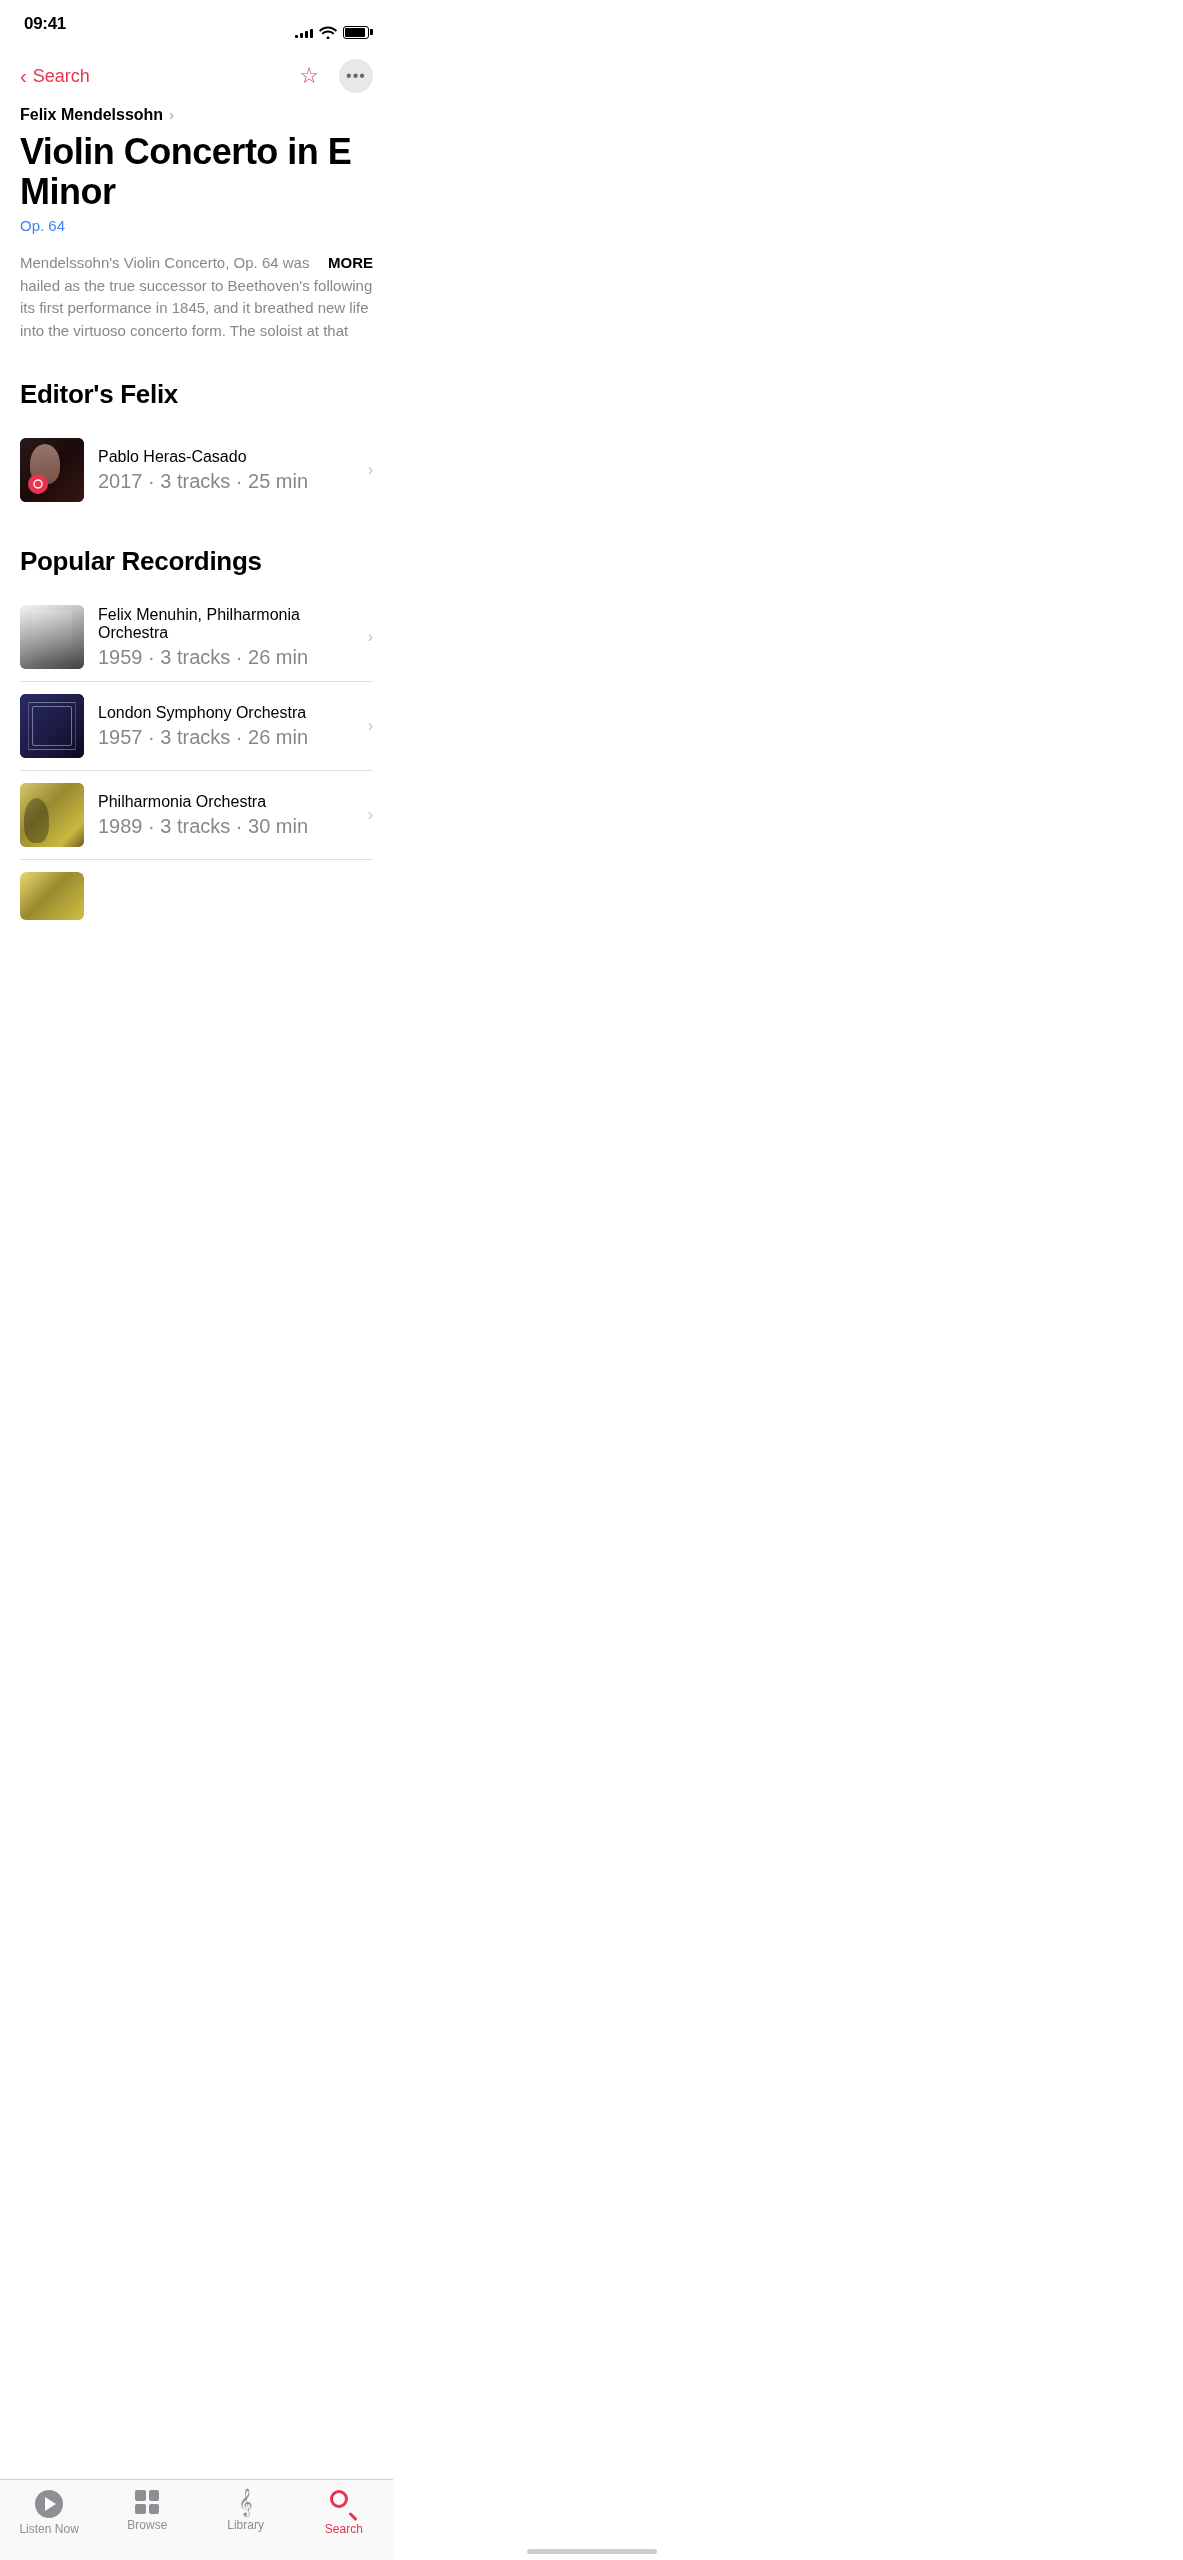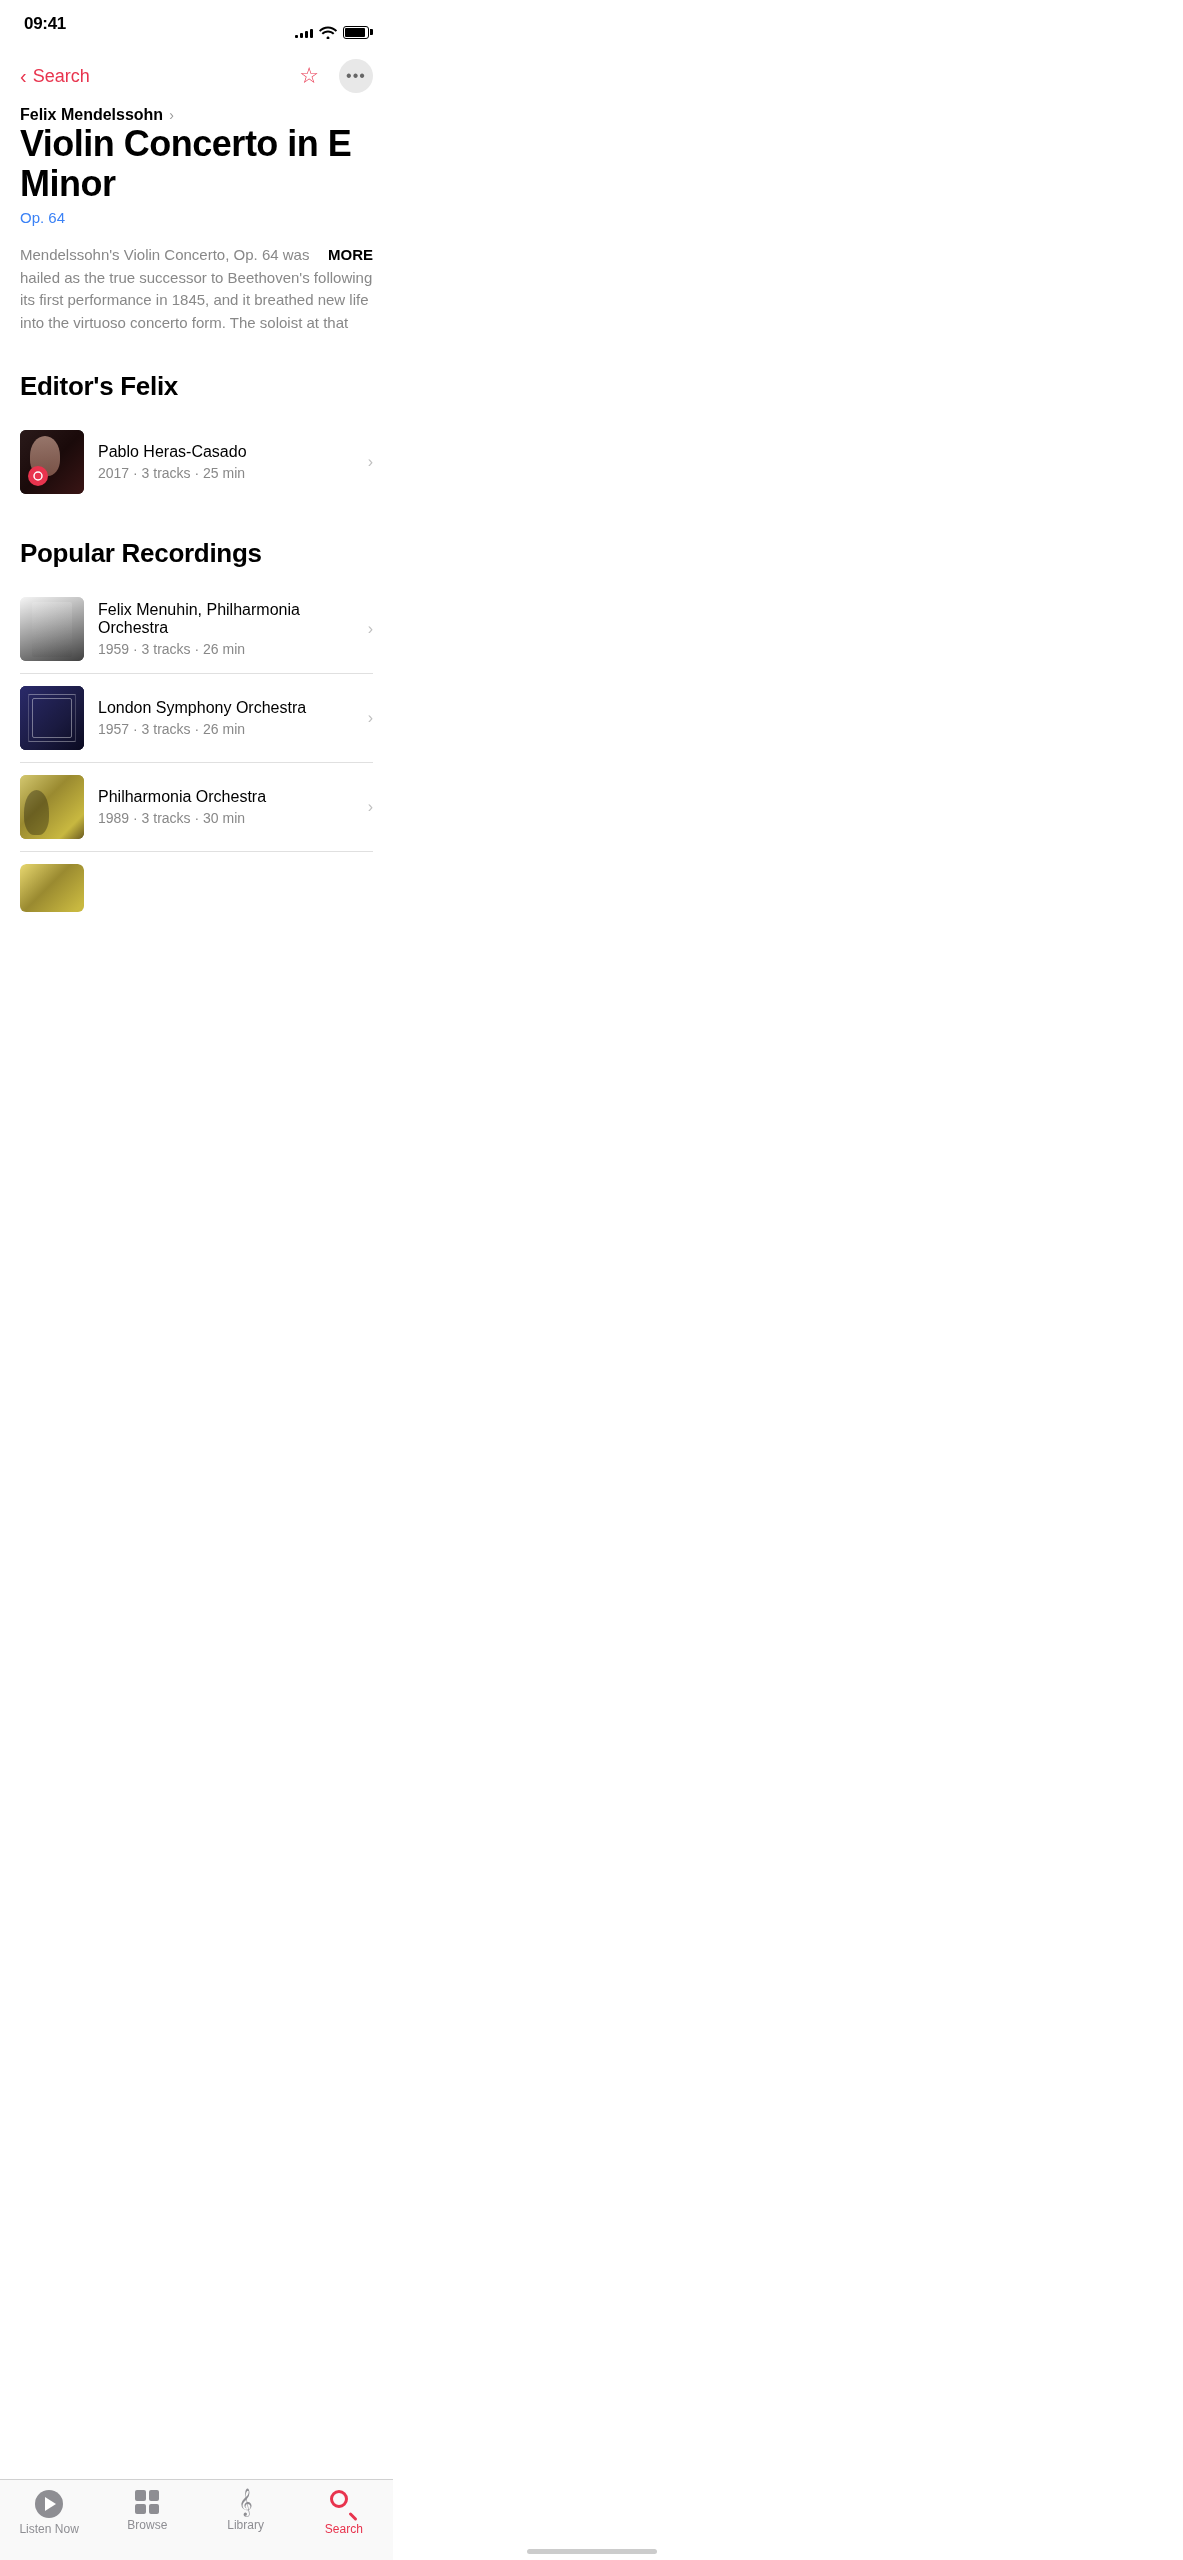--- a/index.html
+++ b/index.html
@@ -146,20 +146,21 @@
 
     
     .content {
       padding: 0 20px;
     }
 
     .composer-link {
       display: flex;
       align-items: center;
       gap: 6px;
+      margin-bottom: 8px;
     }
 
     .composer-name {
       font-size: 16px;
       font-weight: 600;
       color: #000;
     }
 
     .composer-chevron {
       color: #999;
@@ -284,21 +285,21 @@
     }
 
     .recording-name {
       font-size: 16px;
       font-weight: 500;
       color: #000;
       margin-bottom: 4px;
     }
 
     .recording-meta {
-      font-size: 14px;
+      font-size: 20px;
       color: #888;
     }
 
     .chevron-right {
       color: #c0c0c0;
       font-size: 16px;
       flex-shrink: 0;
     }
 
     

